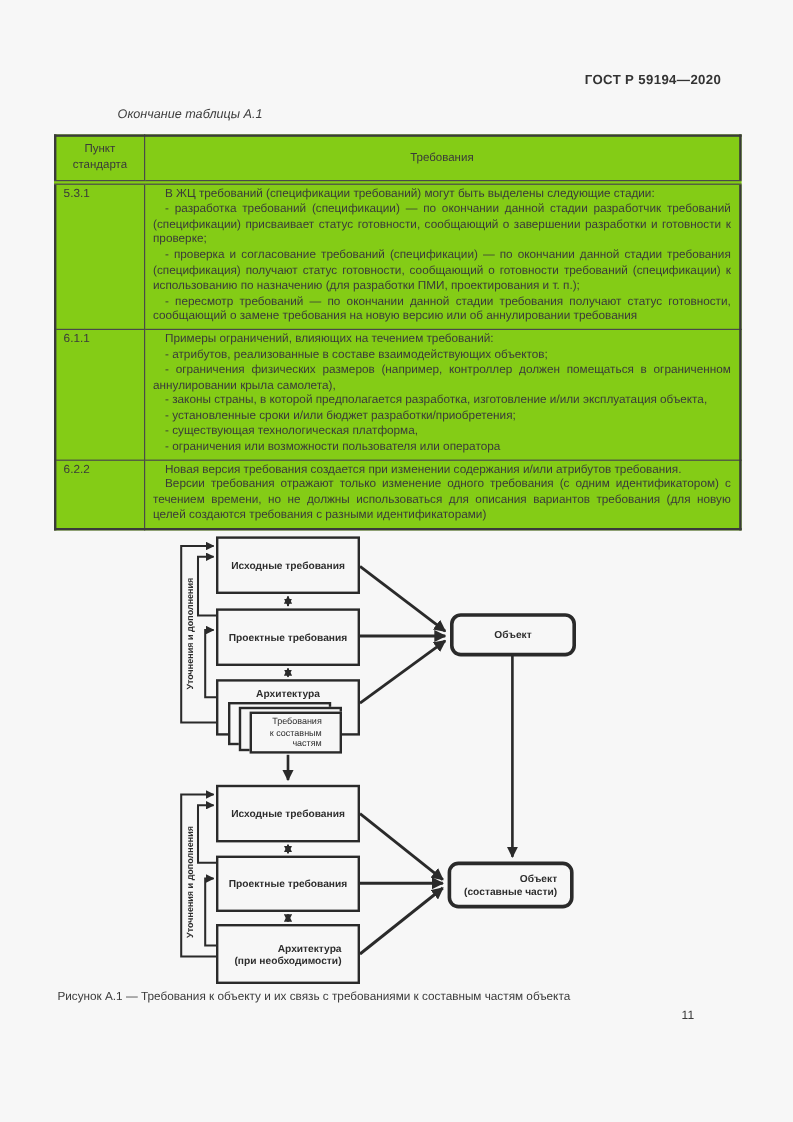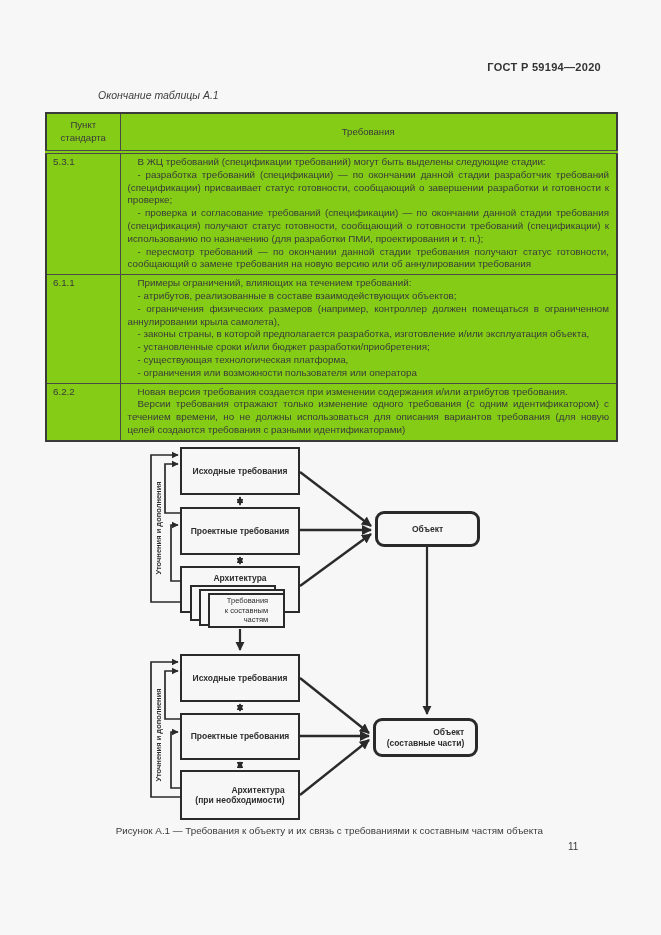--- a/index.html
+++ b/index.html
@@ -54,21 +54,21 @@
     white-space:pre-line; color:#2d2d2d;
   }
   .sheet.back { z-index:2; } .sheet.mid { z-index:3; }
   .rot-label {
     position:absolute; z-index:2; white-space:nowrap;
     transform:translate(-50%,-50%) rotate(-90deg);
     font-size:7.5px; font-weight:bold; color:#2d2d2d;
   }
   .fig-caption {
     position:absolute; top:825px; left:0; width:523px;
-    text-align:right; font-size:9.8px; color:#3a3a3a;margin-left:20px;
+    text-align:center; font-size:9.8px; color:#3a3a3a;
   }
   .page-num { position:absolute; top:841px; left:568px; font-size:10px; color:#3a3a3a; }
 </style>
 </head>
 <body>
 
 <div class="page">
 
   <div class="doc-header">ГОСТ Р 59194—2020</div>
   <div class="table-cont">Окончание таблицы А.1</div>

